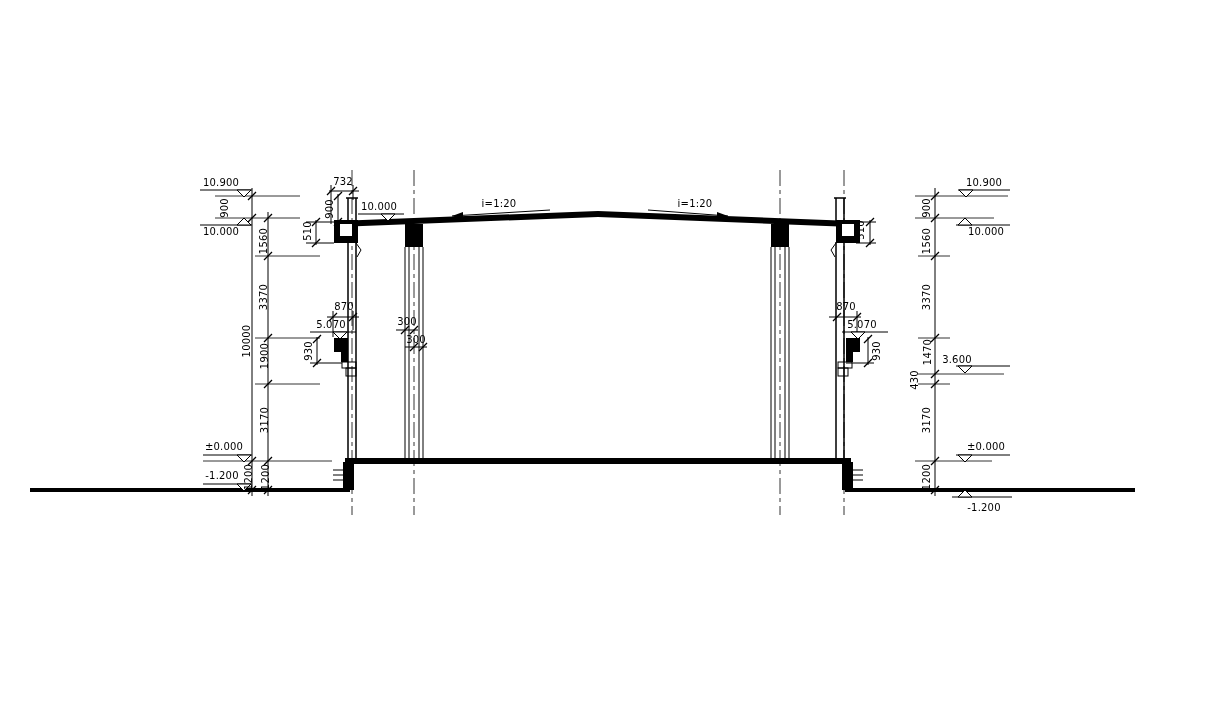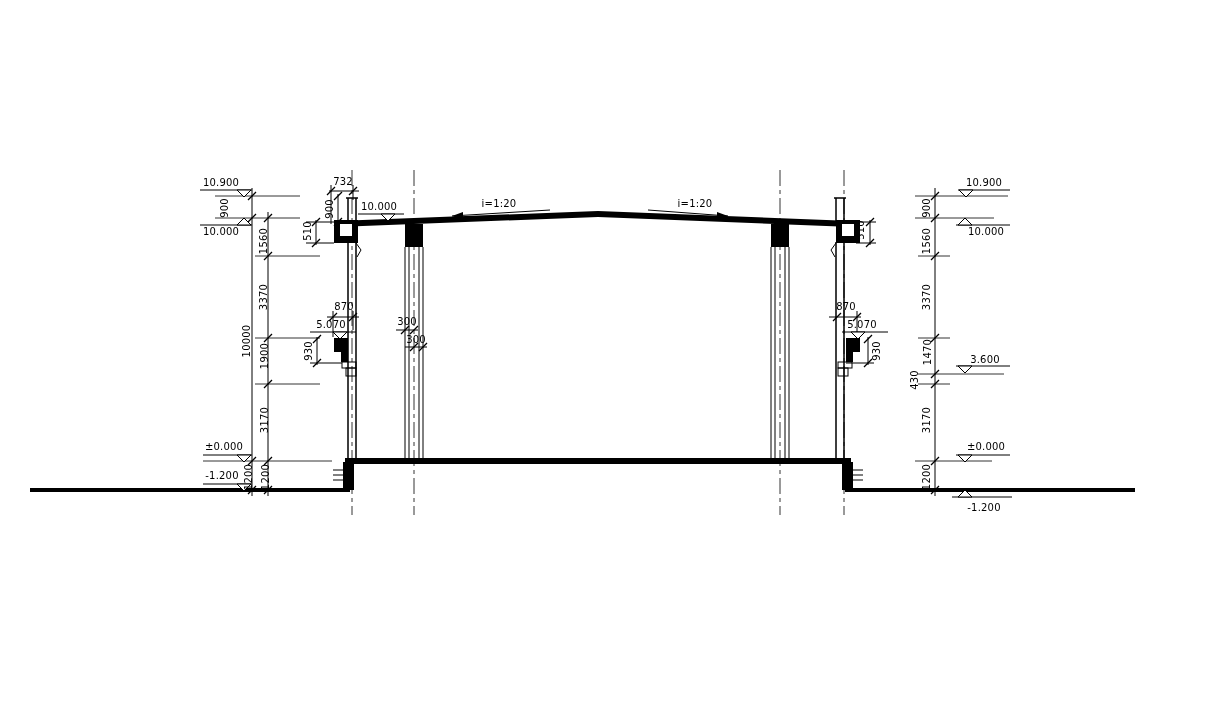--- a/index.html
+++ b/index.html
@@ -208,17 +208,17 @@
   <span class="lbl v" style="left:927px;top:208px">900</span>
   <span class="lbl v" style="left:927px;top:241px">1560</span>
   <span class="lbl v" style="left:927px;top:297px">3370</span>
   <span class="lbl v" style="left:928px;top:352px">1470</span>
   <span class="lbl v" style="left:915px;top:380px">430</span>
   <span class="lbl v" style="left:927px;top:420px">3170</span>
   <span class="lbl v" style="left:927px;top:477px">1200</span>
 
   <span class="lbl" style="left:984px;top:183px">10.900</span>
   <span class="lbl" style="left:986px;top:232px">10.000</span>
-  <span class="lbl" style="left:985px;top:360px">3.600</span>
+  <span class="lbl" style="left:957px;top:360px">3.600</span>
   <span class="lbl" style="left:986px;top:447px">±0.000</span>
   <span class="lbl" style="left:984px;top:508px">-1.200</span>
 
 </div>
 
 </body></html>

